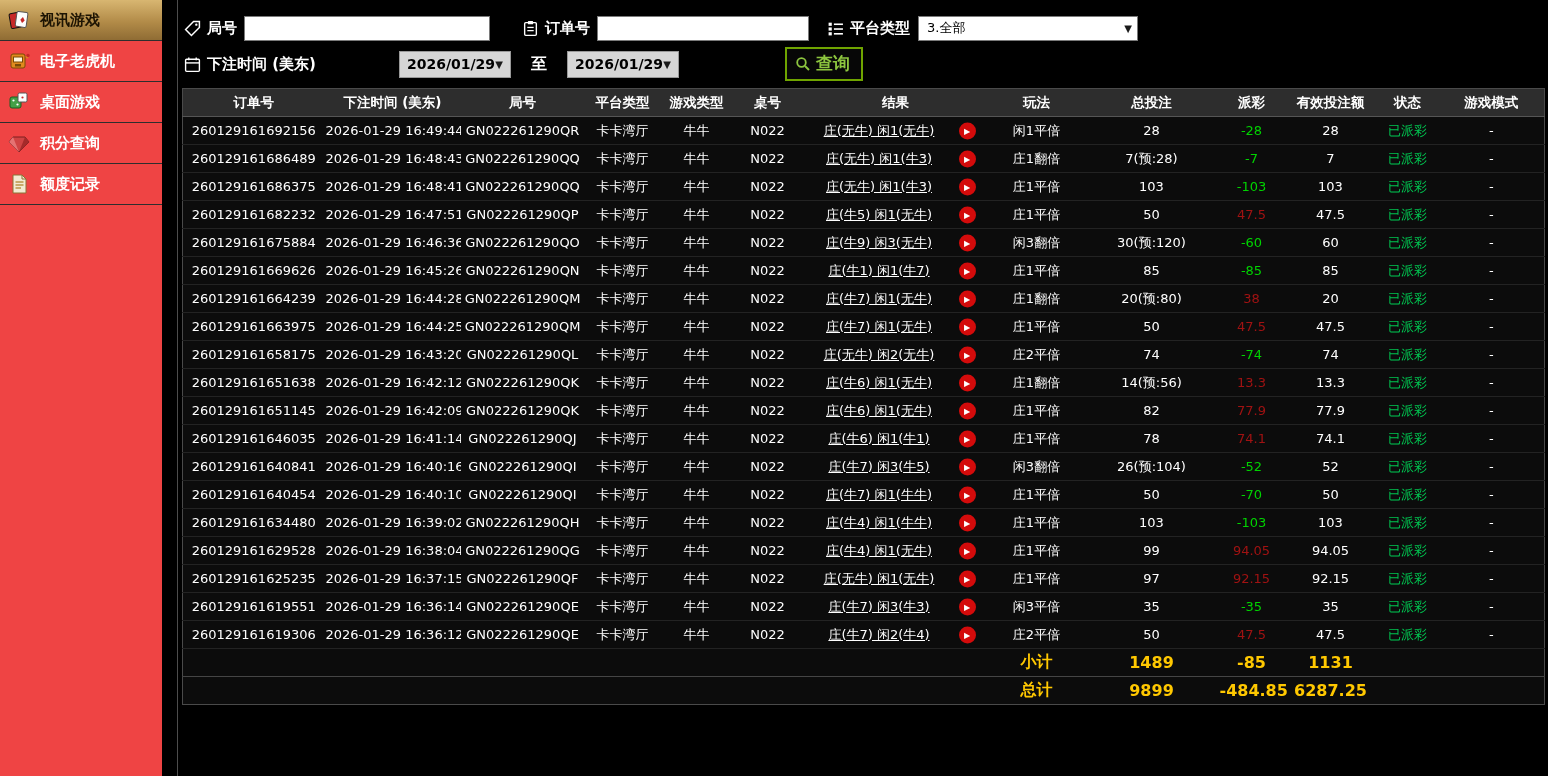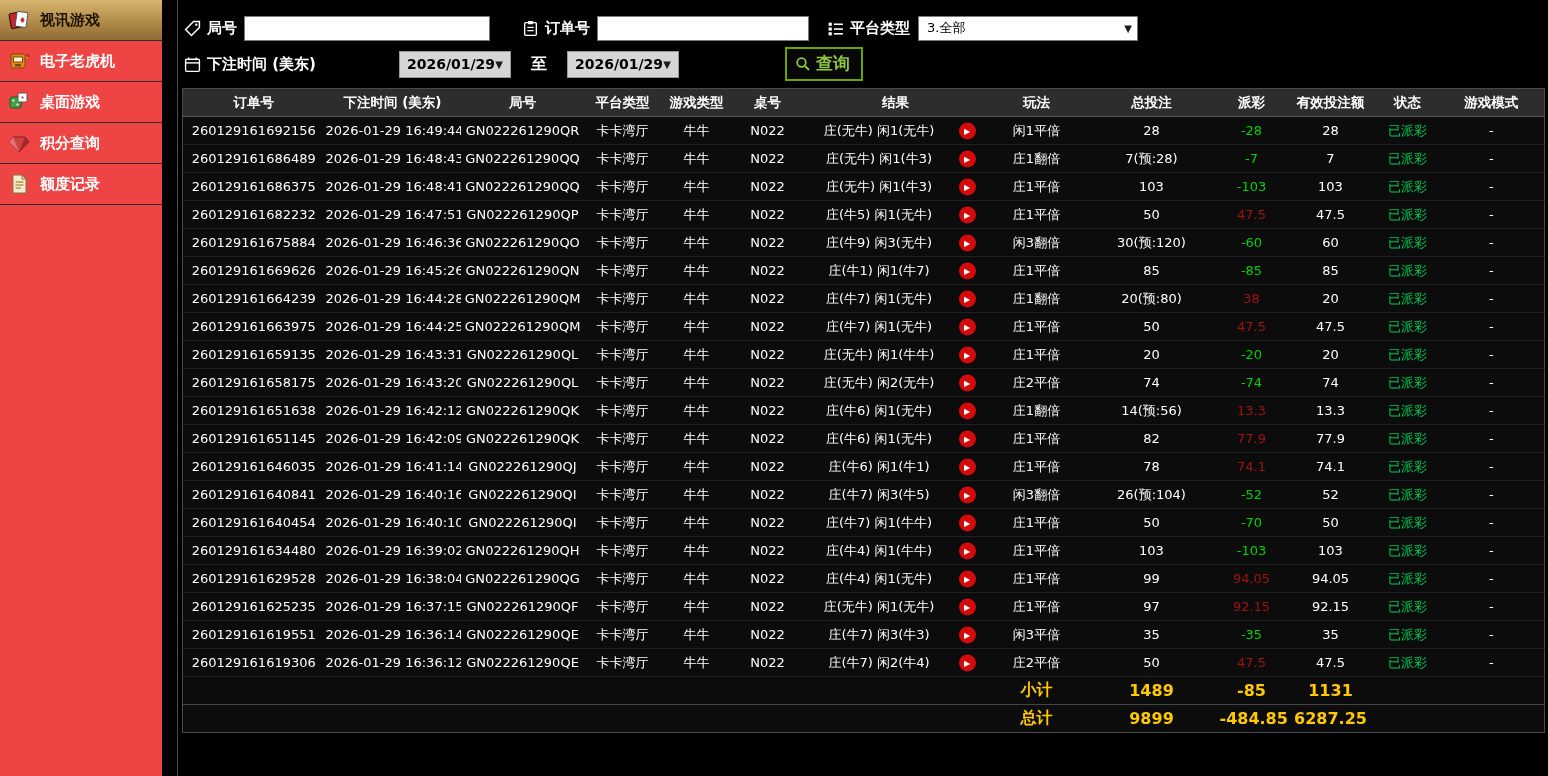--- a/index.html
+++ b/index.html
@@ -75,21 +75,21 @@
     height:28px; border-bottom:1px solid #555; white-space:nowrap; overflow:hidden;
   }
   tbody td {
     height:28px; text-align:center; font-size:13px; color:#fff;
     background:#0c0c0c; border-bottom:1px solid #232323;
     white-space:nowrap; overflow:hidden;
   }
   td.green { color:var(--loss-green,#00d300); }
   td.red   { color:var(--win-red,#a01212); }
   td.status{ color:var(--status-green,#00c651); }
-  .result-cell { position:relative; padding-right:34px; }
+  .result-cell { position:relative; padding-right:34px;text-decoration:underline; }
   .play-btn {
     position:absolute; right:13px; top:50%; transform:translateY(-50%);
     width:17px; height:17px; border-radius:50%; background:#d40b0b;
     color:#fff; font-size:8px; line-height:17px; text-align:center; cursor:pointer;
   }
   tfoot td {
     height:28px; text-align:center; font-size:16px; font-weight:bold;
     color:var(--summary-gold,#ffc800); background:#0c0c0c; border-top:1px solid #454545;
   }
   .watermark {
@@ -380,35 +380,20 @@
               <td>N022</td>
               <td class="result-cell"><span>庄(牛7) 闲1(无牛)</span><span class="play-btn">▶</span></td>
               <td>庄1平倍</td>
               <td>50</td>
               <td class="red">47.5</td>
               <td>47.5</td>
               <td class="status">已派彩</td>
               <td>-</td>
             </tr>
             <tr>
-              <td>260129161659135</td>
-              <td>2026-01-29 16:43:31</td>
-              <td>GN022261290QL</td>
-              <td>卡卡湾厅</td>
-              <td>牛牛</td>
-              <td>N022</td>
-              <td class="result-cell"><span>庄(无牛) 闲1(牛牛)</span><span class="play-btn">▶</span></td>
-              <td>庄1平倍</td>
-              <td>20</td>
-              <td class="green">-20</td>
-              <td>20</td>
-              <td class="status">已派彩</td>
-              <td>-</td>
-            </tr>
-            <tr>
               <td>260129161658175</td>
               <td>2026-01-29 16:43:20</td>
               <td>GN022261290QL</td>
               <td>卡卡湾厅</td>
               <td>牛牛</td>
               <td>N022</td>
               <td class="result-cell"><span>庄(无牛) 闲2(无牛)</span><span class="play-btn">▶</span></td>
               <td>庄2平倍</td>
               <td>74</td>
               <td class="green">-74</td>

